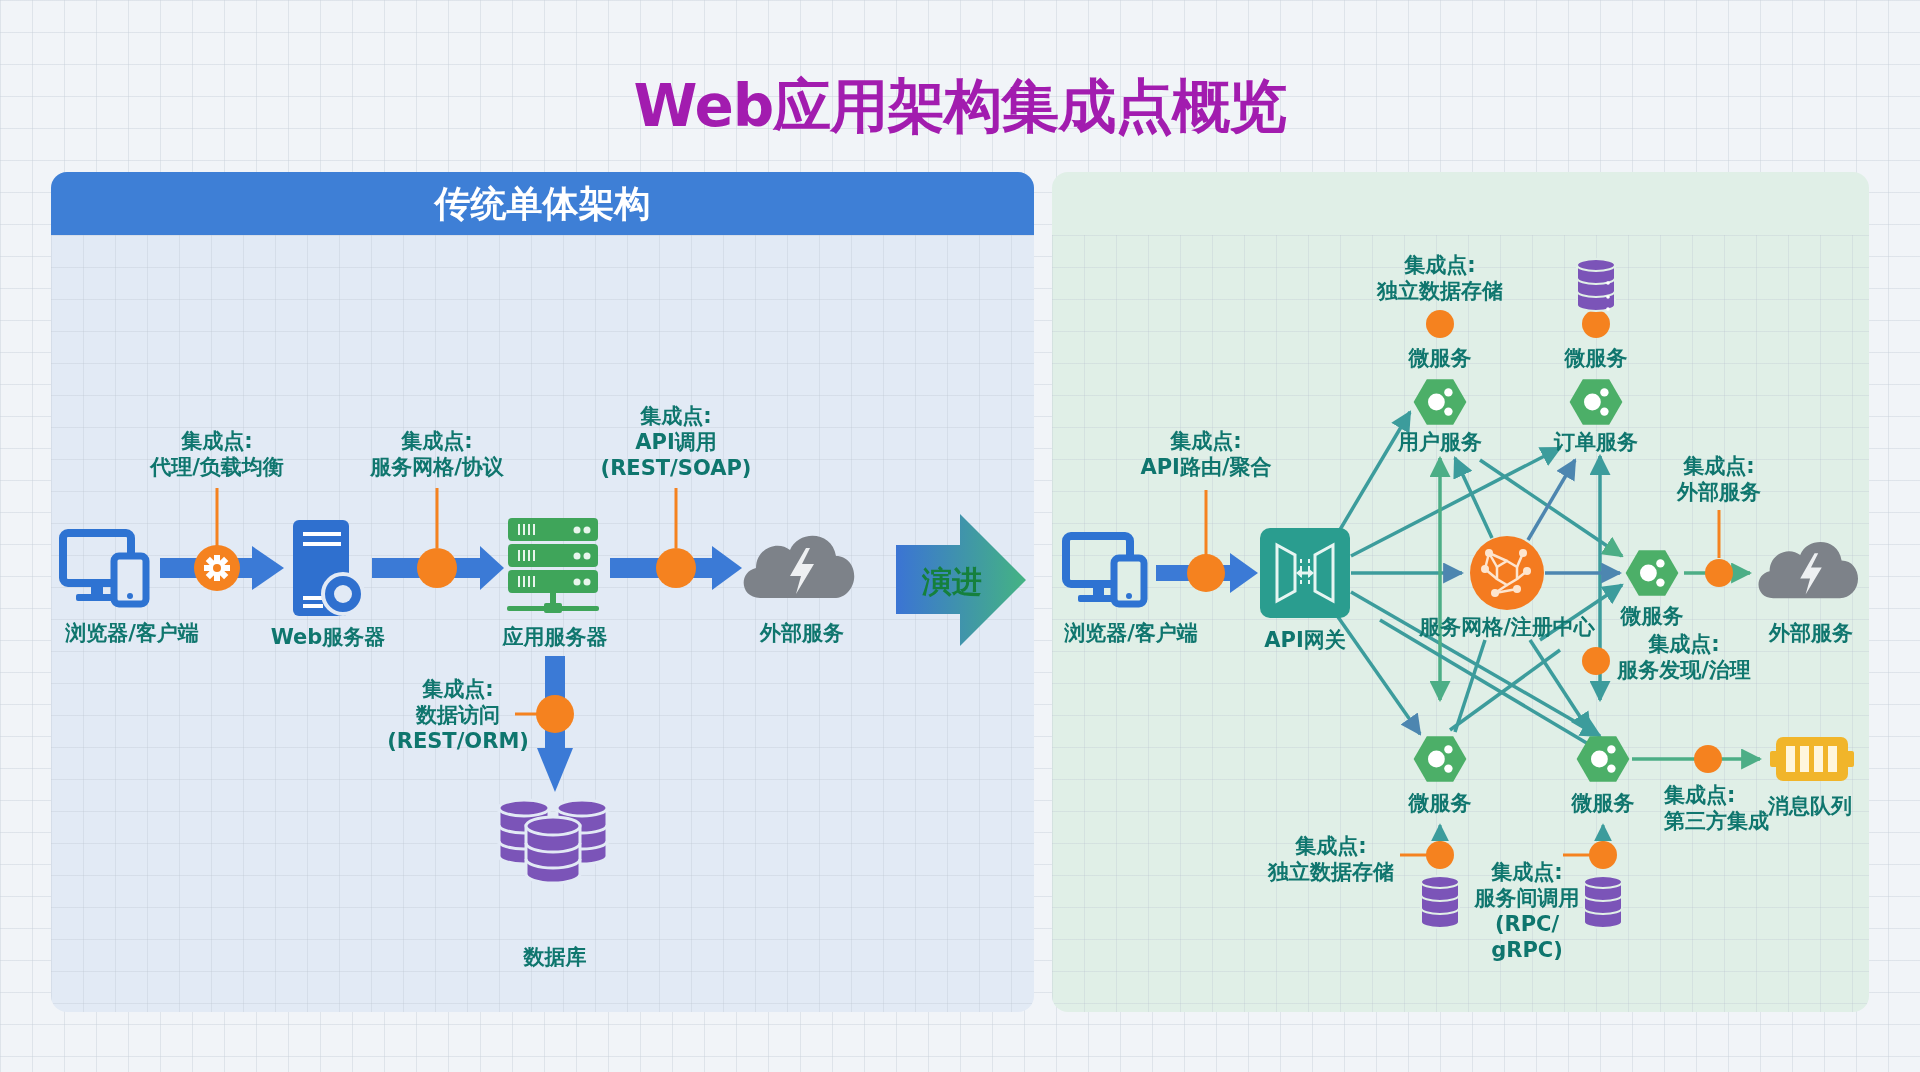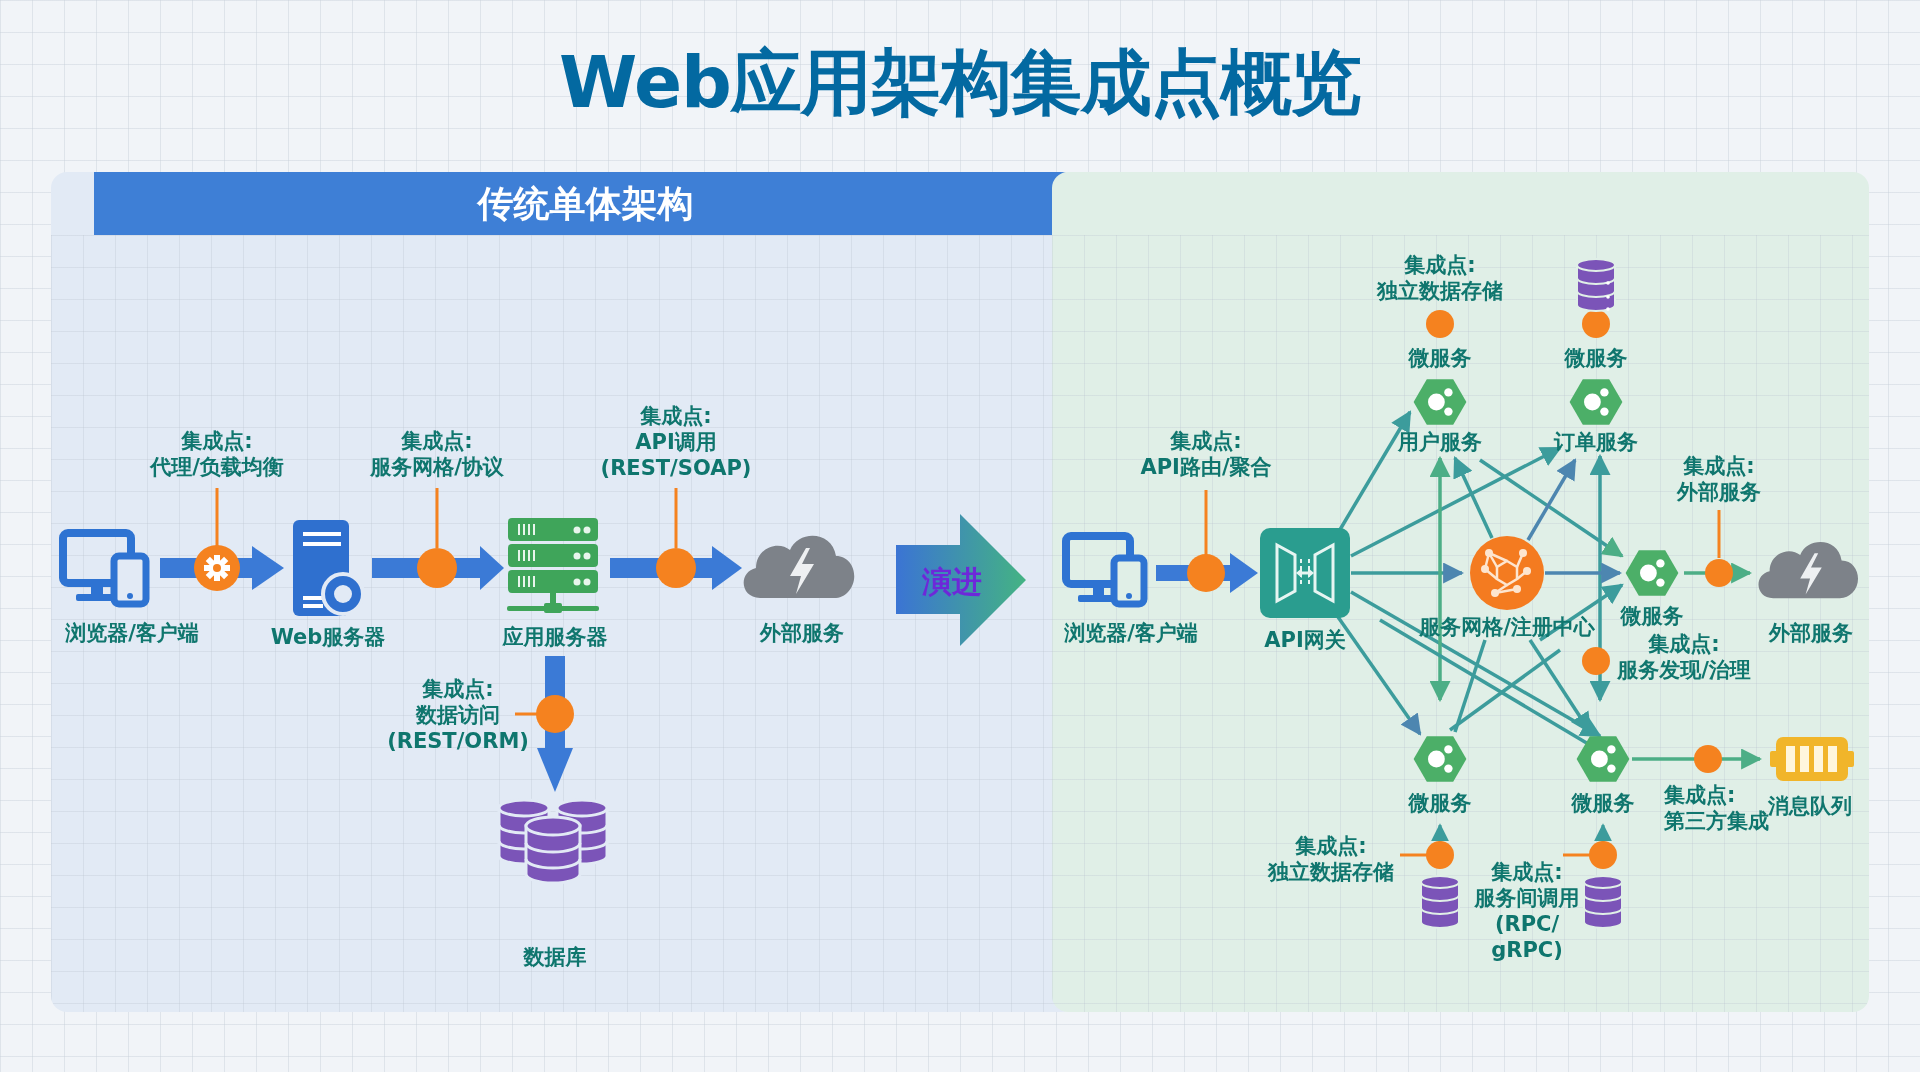--- a/index.html
+++ b/index.html
@@ -7,25 +7,25 @@
     width: 1920px; height: 1072px; overflow: hidden; position: relative;
     background-color: #f1f4f8;
     background-image:
       linear-gradient(to right, rgba(200,208,218,0.45) 1px, transparent 1px),
       linear-gradient(to bottom, rgba(200,208,218,0.45) 1px, transparent 1px);
     background-size: 32px 32px;
     font-family: "DejaVu Sans", "Liberation Sans", sans-serif;
     color: #1d1d1f;
   }
   .title {
-    position: absolute; left: 0; width: 1920px; top: 36px; text-align: center;
-    font-size: 71px; font-weight: bold; letter-spacing: -1px; color: #0369a1;
+    position: absolute; left: 0; width: 1920px; top: 68px; text-align: center;
+    font-size: 58px; font-weight: bold; letter-spacing: -1px; color: #a21caf;
   }
   .panel { position: absolute; top: 172px; height: 840px; border-radius: 16px; overflow: hidden; }
-  .panel-left { left: 51px; width: 983px; background: #e2eaf5; padding-left: 43px; }
+  .panel-left { left: 51px; width: 983px; background: #e2eaf5; }
   .panel-right { left: 1052px; width: 817px; background: #e0efe7; }
   .panel-header {
     height: 63px; line-height: 63px; text-align: center; color: #fff;
     font-size: 36px; font-weight: bold;
   }
   .panel-left .panel-header { background: #3e7fd6; }
   .panel-right .panel-header { background: #4fb582; }
   .panel-body {
     position: absolute; left: 0; right: 0; top: 63px; bottom: 0;
     background-image:
@@ -33,21 +33,21 @@
       linear-gradient(to bottom, rgba(190,200,212,0.35) 1px, transparent 1px);
     background-size: 32px 32px;
   }
   svg.diagram { position: absolute; left: 0; top: 0; width: 1920px; height: 1072px; }
   .lbl {
     position: absolute; transform: translate(-50%, 0); text-align: center; white-space: nowrap;
     font-size: 21px; font-weight: bold; color: #0f766e; line-height: 26px;
   }
   .lbl.left { transform: none; text-align: left; }
   .evolve-text {
-    position: absolute; left: 922px; top: 562px; font-size: 30px; font-weight: bold; color: #6d28d9;
+    position: absolute; left: 922px; top: 562px; font-size: 30px; font-weight: bold; color: #15803d;
   }
 </style>
 </head>
 <body>
 
 <div class="title">Web应用架构集成点概览</div>
 
 <div class="panel panel-left">
   <div class="panel-header">传统单体架构</div>
   <div class="panel-body"></div>

